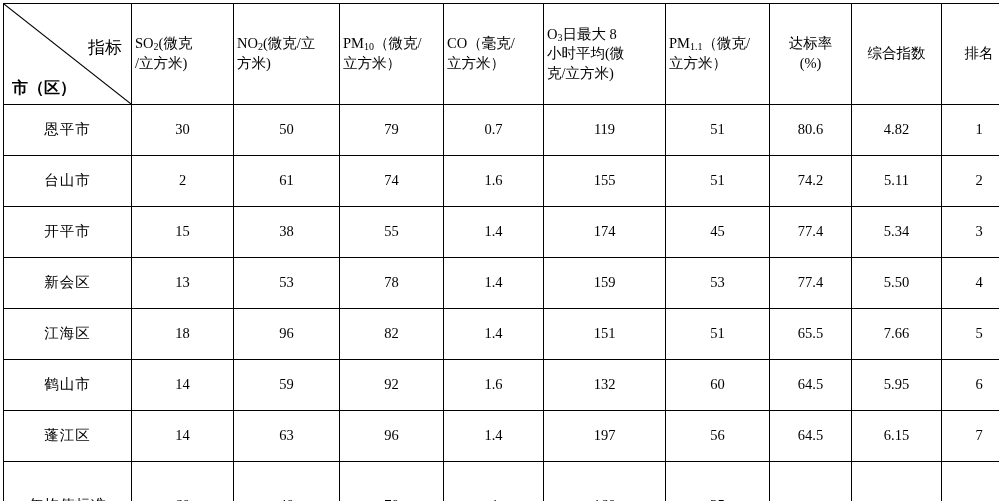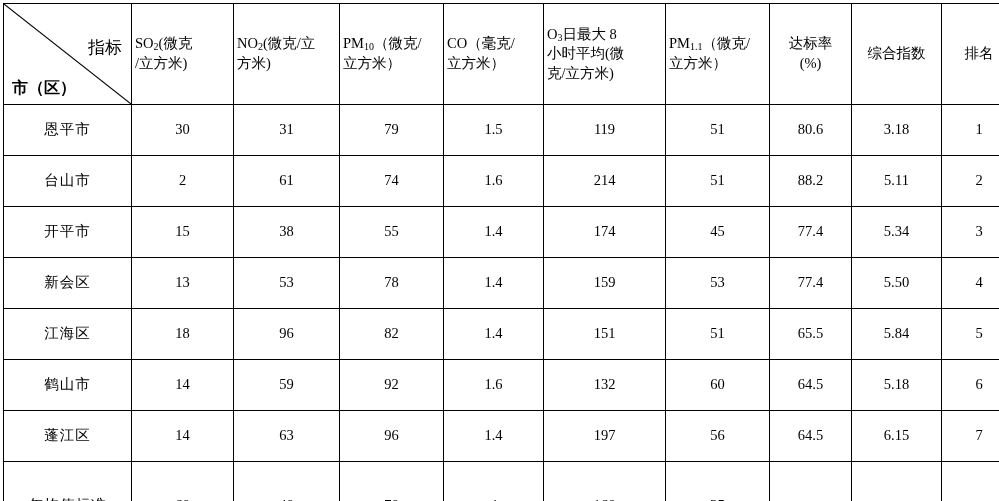--- a/index.html
+++ b/index.html
@@ -154,38 +154,38 @@
         </td>
         <td class="hdr center">
           <span class="hdr-inner">排名</span>
         </td>
       </tr>
     </thead>
     <tbody>
       <tr>
         <td class="city">恩平市</td>
         <td class="val">30</td>
-        <td class="val">31</td>
+        <td class="val">50</td>
         <td class="val">79</td>
-        <td class="val">1.5</td>
+        <td class="val">0.7</td>
         <td class="val">119</td>
         <td class="val">51</td>
         <td class="val">80.6</td>
-        <td class="val">3.18</td>
+        <td class="val">4.82</td>
         <td class="val">1</td>
       </tr>
       <tr>
         <td class="city">台山市</td>
         <td class="val">2</td>
         <td class="val">61</td>
         <td class="val">74</td>
         <td class="val">1.6</td>
-        <td class="val">214</td>
+        <td class="val">155</td>
         <td class="val">51</td>
-        <td class="val">88.2</td>
+        <td class="val">74.2</td>
         <td class="val">5.11</td>
         <td class="val">2</td>
       </tr>
       <tr>
         <td class="city">开平市</td>
         <td class="val">15</td>
         <td class="val">38</td>
         <td class="val">55</td>
         <td class="val">1.4</td>
         <td class="val">174</td>
@@ -208,33 +208,33 @@
       </tr>
       <tr>
         <td class="city">江海区</td>
         <td class="val">18</td>
         <td class="val">96</td>
         <td class="val">82</td>
         <td class="val">1.4</td>
         <td class="val">151</td>
         <td class="val">51</td>
         <td class="val">65.5</td>
-        <td class="val">5.84</td>
+        <td class="val">7.66</td>
         <td class="val">5</td>
       </tr>
       <tr>
         <td class="city">鹤山市</td>
         <td class="val">14</td>
         <td class="val">59</td>
         <td class="val">92</td>
         <td class="val">1.6</td>
         <td class="val">132</td>
         <td class="val">60</td>
         <td class="val">64.5</td>
-        <td class="val">5.18</td>
+        <td class="val">5.95</td>
         <td class="val">6</td>
       </tr>
       <tr>
         <td class="city">蓬江区</td>
         <td class="val">14</td>
         <td class="val">63</td>
         <td class="val">96</td>
         <td class="val">1.4</td>
         <td class="val">197</td>
         <td class="val">56</td>

